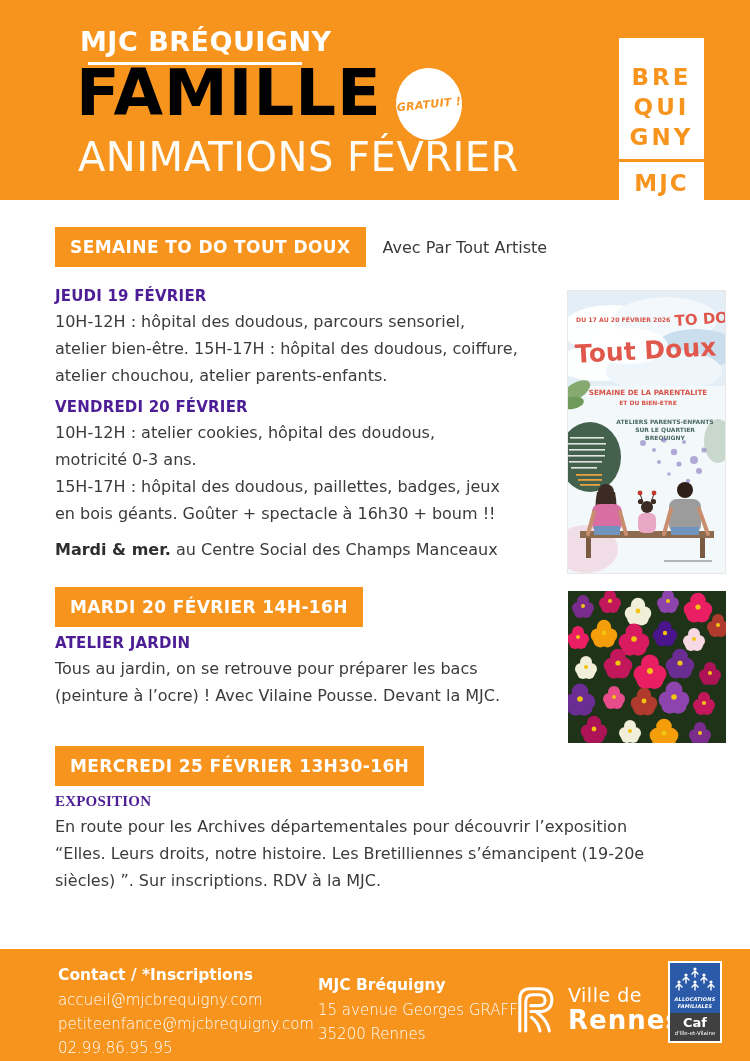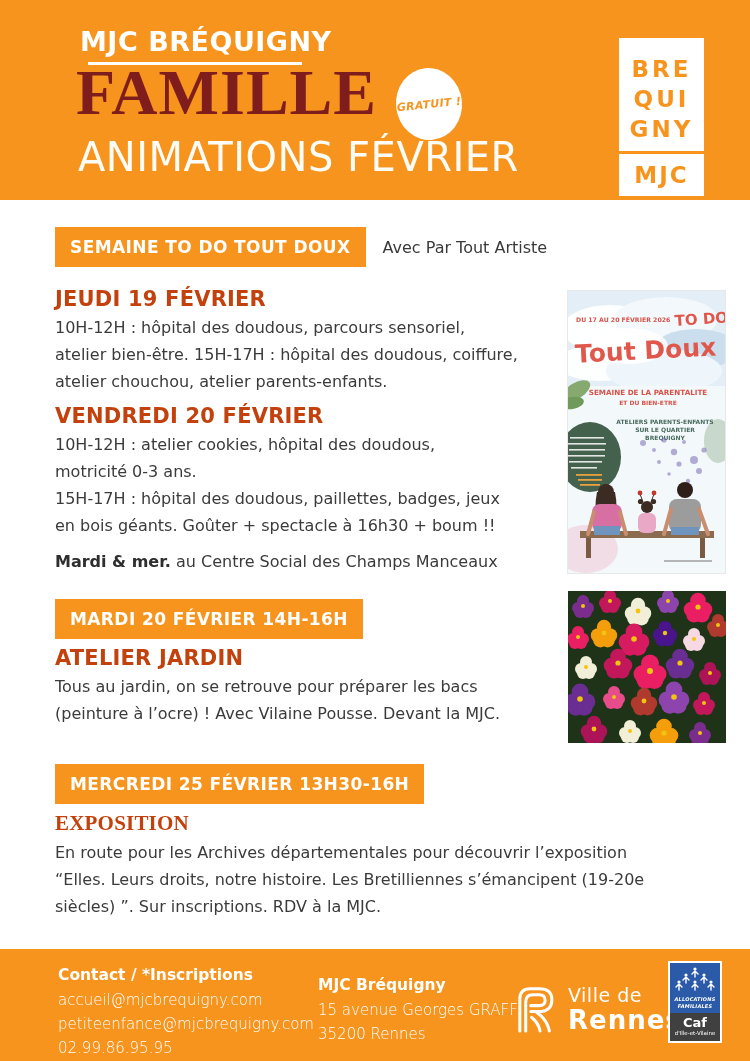--- a/index.html
+++ b/index.html
@@ -3,37 +3,37 @@
 <meta charset="utf-8">
 <style>
   * { margin:0; padding:0; box-sizing:border-box; }
   body { background:#888; font-family:"DejaVu Sans", sans-serif; }
   .page { position:relative; width:750px; height:1061px; margin:0 auto; background:#ffffff; overflow:hidden; }
 
   
   .header { position:absolute; top:0; left:0; width:750px; height:200px; background:#F7941E; }
   .kicker { position:absolute; left:80px; top:26px; color:#fff; font-size:27px; font-weight:700; letter-spacing:.5px; }
   .kicker-underline { position:absolute; left:88px; top:62px; width:214px; height:3px; background:#fff; }
-  .big-title { position:absolute; left:76px; top:56px; color:#7f1d1d; font-size:64px; font-weight:800; letter-spacing:1px;font-family:Liberation Serif, serif; }
+  .big-title { position:absolute; left:76px; top:56px; color:#000000; font-size:64px; font-weight:800; letter-spacing:1px; }
   .subtitle { position:absolute; left:78px; top:134px; color:#fefcf7; font-size:40px; font-weight:400; letter-spacing:.5px; }
   .badge { position:absolute; left:396px; top:68px; width:66px; height:72px; background:#fff; border-radius:50%;
            display:flex; align-items:center; justify-content:center; transform:rotate(-6deg); }
   .badge span { color:#F7941E; font-size:11px; font-weight:700; font-style:italic; letter-spacing:.3px; }
   .logo { position:absolute; left:619px; top:38px; width:85px; }
   .logo-box { background:#fff; color:#F7941E; font-weight:800; text-align:center; }
-  .logo-top { padding:16px 0 7px; font-size:23px; line-height:30px; letter-spacing:3px; }
+  .logo-top { padding:24px 0 7px; font-size:23px; line-height:30px; letter-spacing:3px; }
   .logo-bottom { margin-top:3px; padding:8px 0; font-size:23px; letter-spacing:2px; }
 
   
   .content { position:absolute; top:200px; left:0; width:750px; }
   .banner { display:inline-block; background:#F7941E; color:#fff; font-size:17px; font-weight:700;
             letter-spacing:.4px; padding:10px 15px; }
   .banner-row { margin:27px 0 0 55px; display:flex; align-items:center; gap:17px; }
   .banner-note { color:#3a3a3a; font-size:16px; }
-  .evt-title { margin:20px 0 0 55px; color:#c2410c; font-size:21px; font-weight:700; letter-spacing:.2px; }
+  .evt-title { margin:20px 0 0 55px; color:#4c1d95; font-size:15px; font-weight:700; letter-spacing:.2px; }
   .para { margin:3px 0 0 55px; width:565px; color:#3b3b3b; font-size:16px; line-height:27px; white-space:pre-line; }
   .para.wide { width:700px; }
   .note-line { margin:13px 0 0 55px; color:#3b3b3b; font-size:16px; }
   .note-line b { color:#2e2e2e; }
   .mt28 { margin-top:28px; } .mt36 { margin-top:37px; }
 
   
   .poster { position:absolute; top:91px; left:568px; width:157px; height:282px; box-shadow:0 0 0 1px #e8e8e8; }
   .flowers { position:absolute; top:391px; left:568px; width:158px; height:152px; }
 

